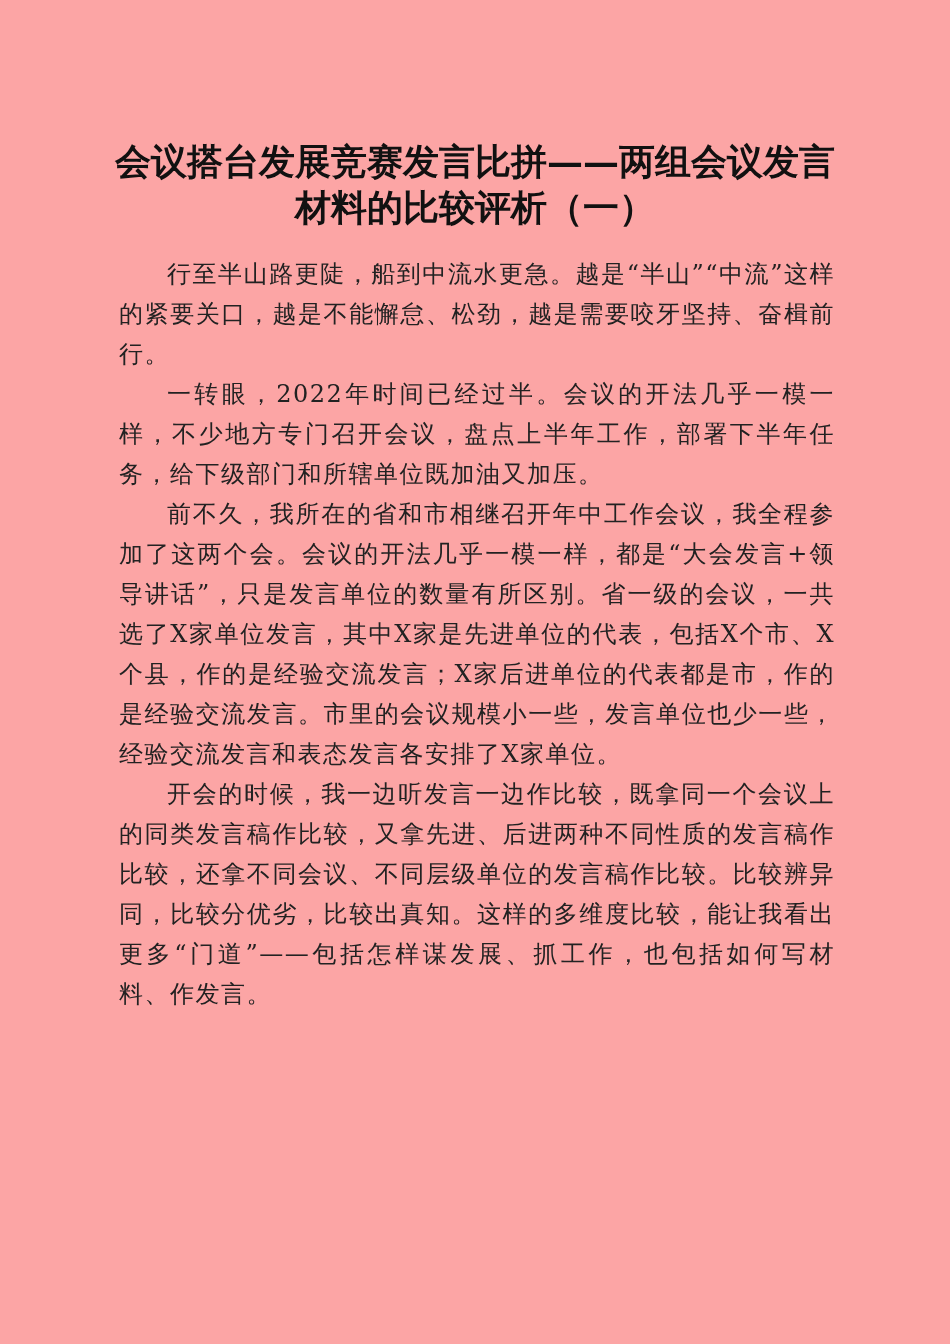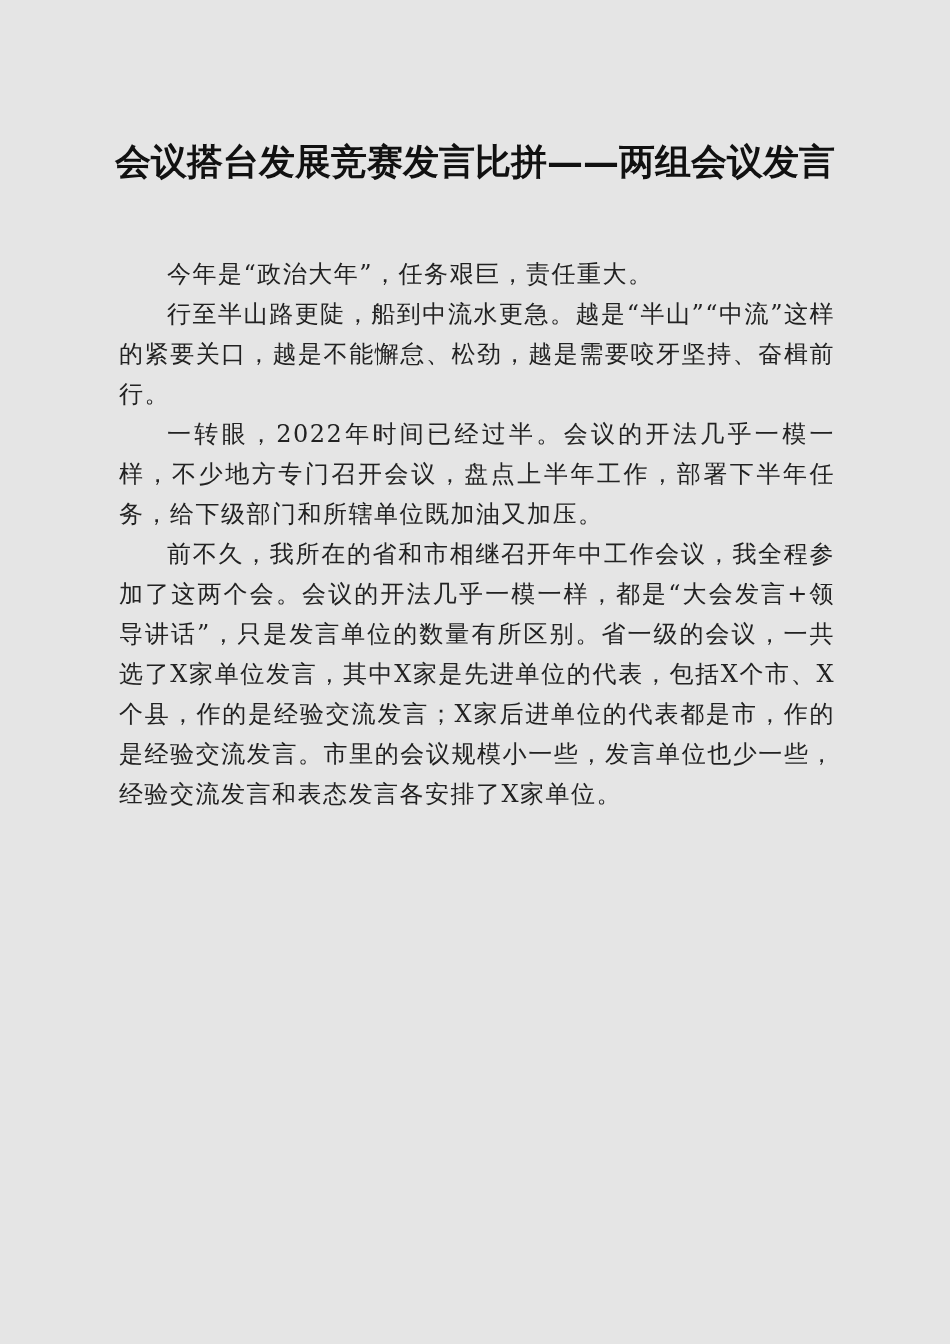--- a/index.html
+++ b/index.html
@@ -1,37 +1,38 @@
 <!DOCTYPE html>
 <html><head>
   <meta charset="utf-8">
   <style>
     html, body { margin: 0; padding: 0; background: #ffffff; }
     body { width: 950px; height: 1344px; position: relative; overflow: hidden; }
-    .page { position: absolute; left: 0; top: 0; width: 950px; height: 1344px; background: #e5e5e5; }
+    .page { position: absolute; left: 0; top: 0; width: 950px; height: 1344px; background: #fca5a5; }
     .title {
       position: absolute; left: 100px; top: 138px; width: 750px;
       text-align: center; font-family: "DejaVu Serif", "Liberation Serif", serif;
       font-weight: bold; font-size: 36px; line-height: 46px; color: #111; letter-spacing: 0px;
     }
     .title div { white-space: nowrap; }
     .body {
       position: absolute; left: 119px; top: 254px; width: 716px;
       font-family: "DejaVu Serif", "Liberation Serif", serif;
       font-size: 24px; line-height: 40px; color: #222;
       text-align: justify; letter-spacing: 1.5px;
     }
     .body p { margin: 0; text-indent: 2em; }
   </style>
 </head>
 <body>
 
 <div class="page">
   <div class="title">
     <div>会议搭台发展竞赛发言比拼——两组会议发言</div>
+    <div>材料的比较评析（一）</div>
   </div>
   <div class="body">
-    <p>今年是“政治大年”，任务艰巨，责任重大。</p>
     <p>行至半山路更陡，船到中流水更急。越是“半山”“中流”这样的紧要关口，越是不能懈怠、松劲，越是需要咬牙坚持、奋楫前行。</p>
     <p>一转眼，2022年时间已经过半。会议的开法几乎一模一样，不少地方专门召开会议，盘点上半年工作，部署下半年任务，给下级部门和所辖单位既加油又加压。</p>
     <p>前不久，我所在的省和市相继召开年中工作会议，我全程参加了这两个会。会议的开法几乎一模一样，都是“大会发言+领导讲话”，只是发言单位的数量有所区别。省一级的会议，一共选了X家单位发言，其中X家是先进单位的代表，包括X个市、X个县，作的是经验交流发言；X家后进单位的代表都是市，作的是经验交流发言。市里的会议规模小一些，发言单位也少一些，经验交流发言和表态发言各安排了X家单位。</p>
+    <p>开会的时候，我一边听发言一边作比较，既拿同一个会议上的同类发言稿作比较，又拿先进、后进两种不同性质的发言稿作比较，还拿不同会议、不同层级单位的发言稿作比较。比较辨异同，比较分优劣，比较出真知。这样的多维度比较，能让我看出更多“门道”——包括怎样谋发展、抓工作，也包括如何写材料、作发言。</p>
   </div>
 </div>
 
 </body></html>

